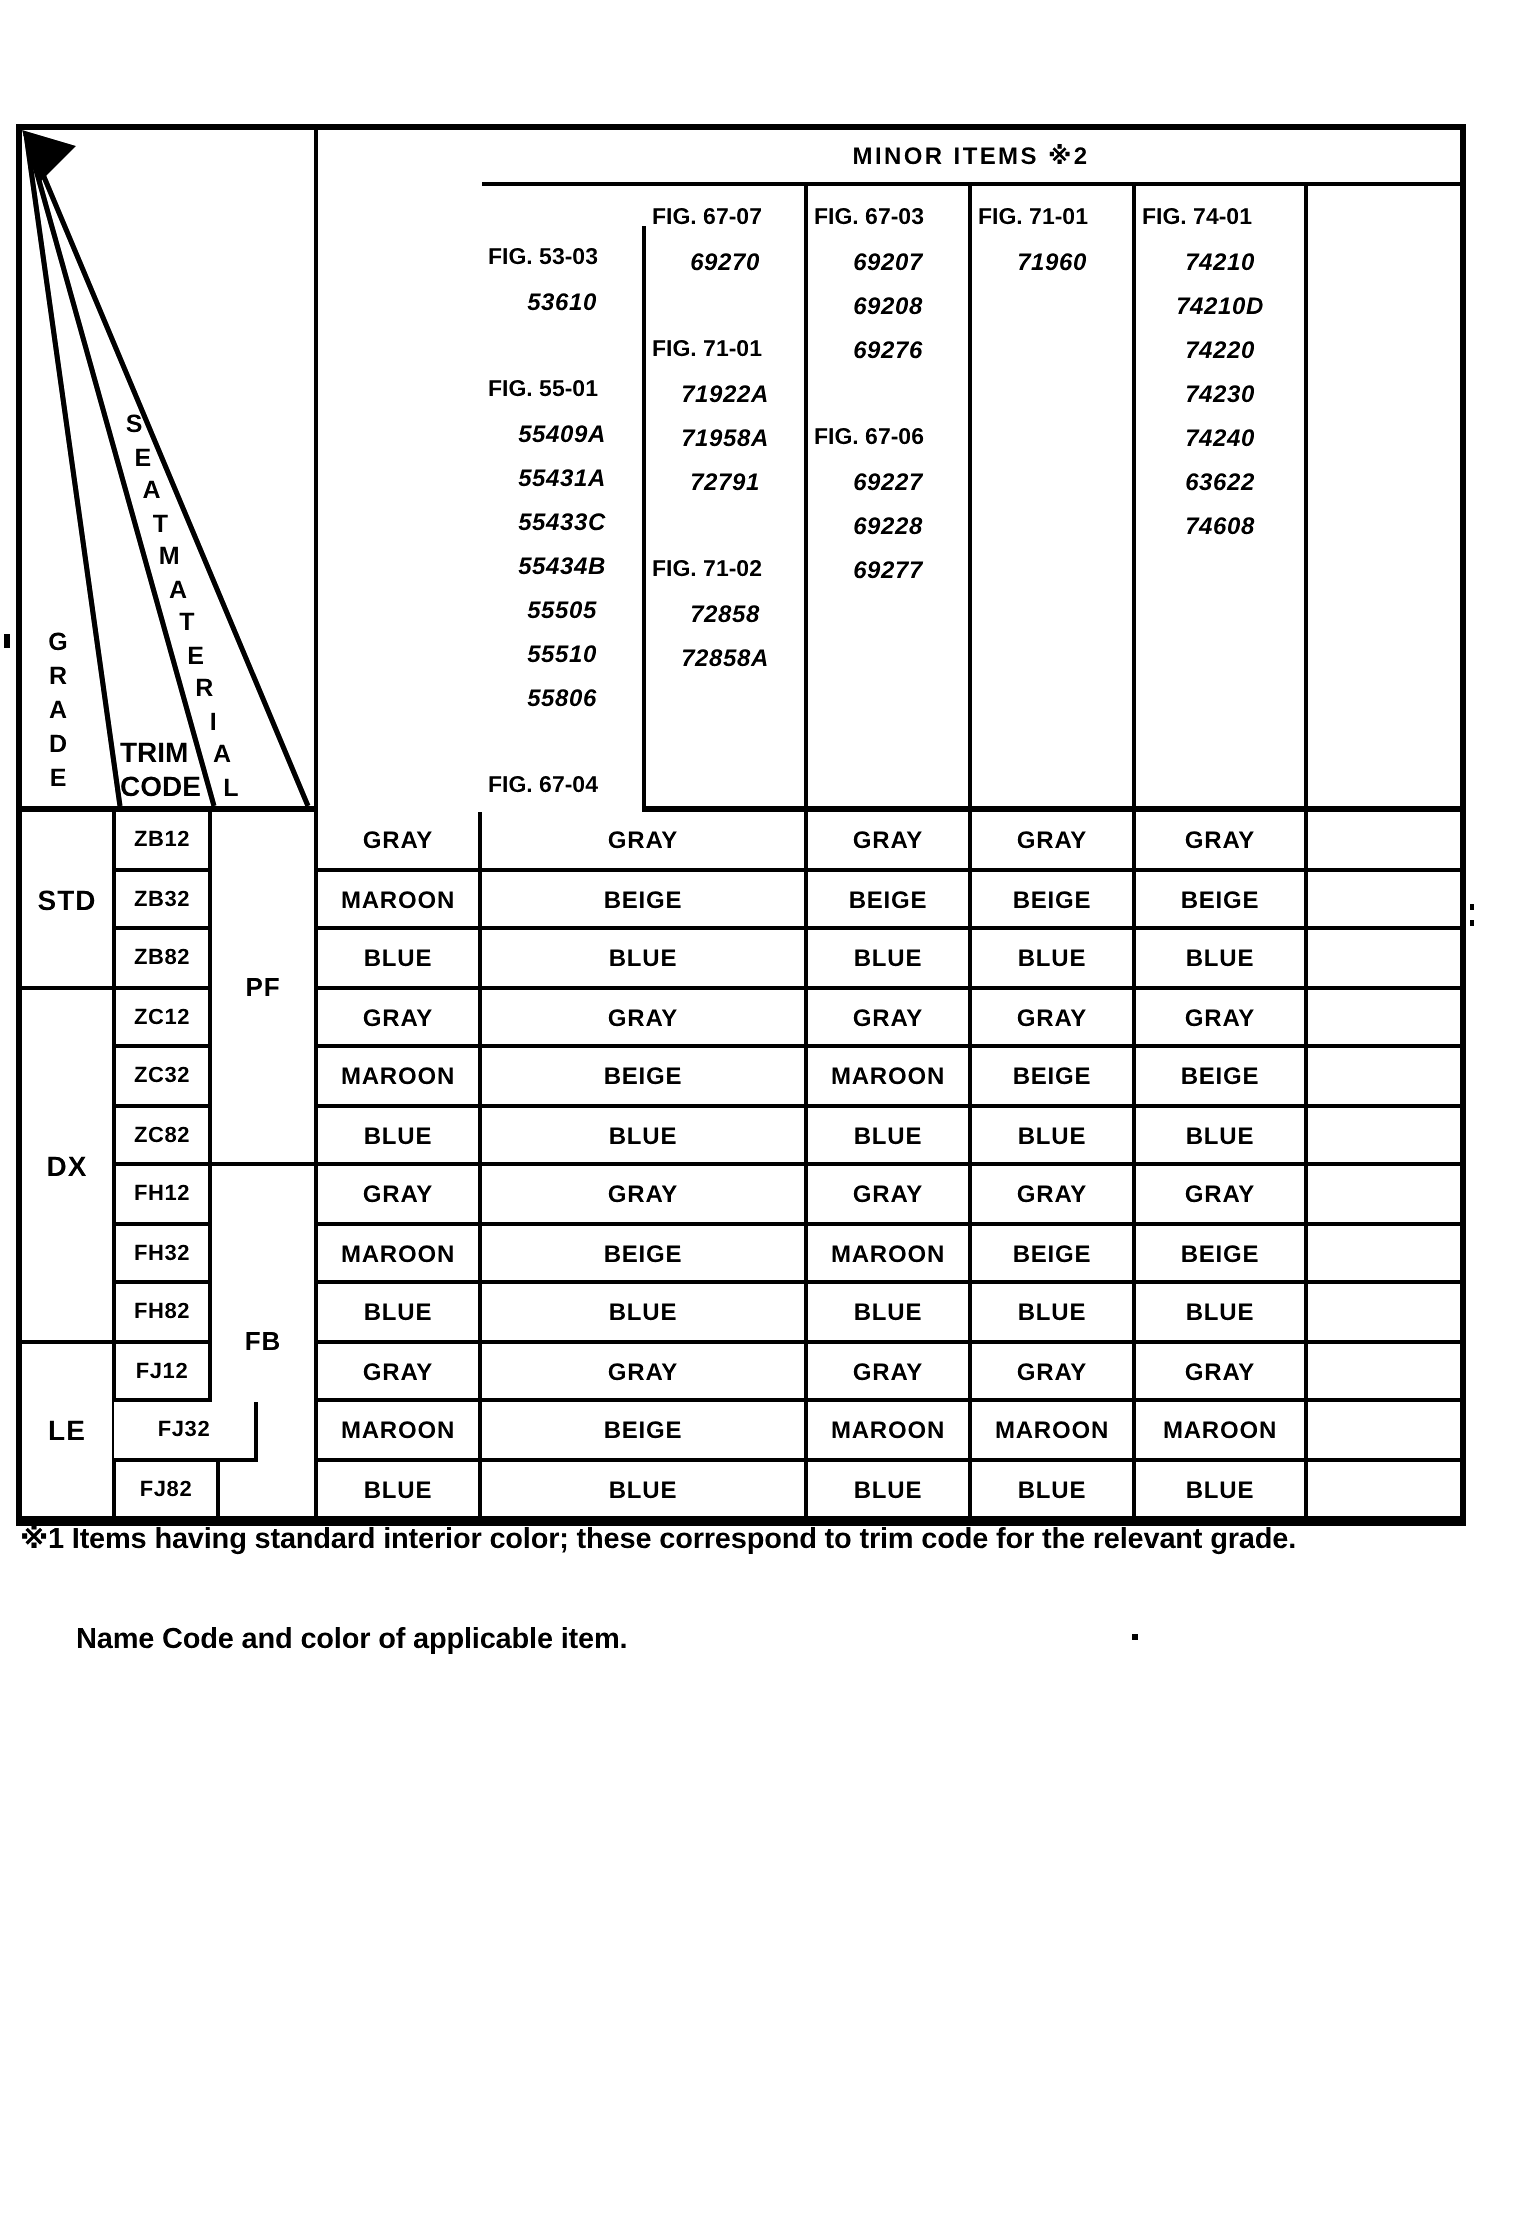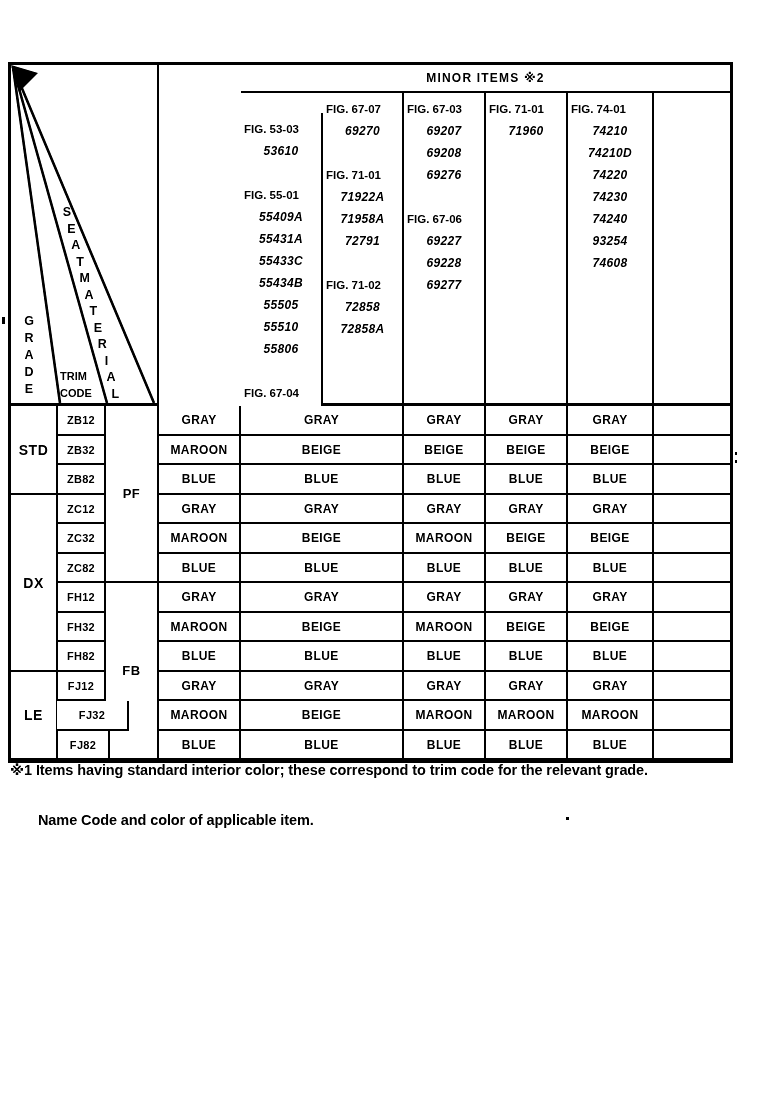--- a/index.html
+++ b/index.html
@@ -25,21 +25,21 @@
   #minorbar{left:230px;top:0;width:489px;height:28px;font-size:12px;letter-spacing:1.2px;}
   #majorhead{left:148px;top:0;width:82px;height:341px;align-items:flex-start;}
   #majorhead .stack{width:100%;padding-top:5px;}
   #majorhead .stack span{display:block;text-align:center;font-size:12px;line-height:16px;letter-spacing:0.5px;}
   #majorhead .stack span:nth-child(2){transform:translateX(4px);}
   #majorhead .stack span:nth-child(3){transform:translateX(11px);}
   #corner{left:0;top:0;width:148px;height:341px;}
   #corner svg{position:absolute;left:0;top:0;}
   #grade-label{position:absolute;left:8px;top:248px;width:20px;text-align:center;
                font-size:12.5px;line-height:17px;font-weight:bold;white-space:pre-line;}
-  #trimcode-label{position:absolute;left:49px;top:303px;font-size:11px;line-height:17px;
+  #trimcode-label{position:absolute;left:49px;top:303px;font-size:14px;line-height:17px;
                   font-weight:bold;white-space:pre-line;text-align:left;}
   .seatletter{position:absolute;font-size:12.5px;font-weight:bold;width:12px;text-align:center;}
   .fn{position:absolute;font-size:14.5px;font-weight:bold;white-space:nowrap;letter-spacing:-0.1px;}
   #fn1{left:10px;top:762px;}
   #fn2{left:10px;top:789px;}
   #fn2b{left:38px;top:812px;}
   .speck{position:absolute;background:#000;}
 </style>
 </head>
 <body>
@@ -126,21 +126,21 @@
           <div class="ln fig">FIG. 71-01</div>
           <div class="ln num">71960</div>
         </div>
         <div class="cell blk minorcol hb" style="left: 557px; top: 28px; width: 86px; height: 313px;">
           <div class="ln fig">FIG. 74-01</div>
           <div class="ln num">74210</div>
           <div class="ln num">74210D</div>
           <div class="ln num">74220</div>
           <div class="ln num">74230</div>
           <div class="ln num">74240</div>
-          <div class="ln num">93254</div>
+          <div class="ln num">63622</div>
           <div class="ln num">74608</div>
         </div>
         <div class="cell blk minorcol hb noR" style="left: 643px; top: 28px; width: 76px; height: 313px;"></div>
         <div class="cell grade" style="left: 0px; top: 341px; width: 47px; height: 89px;">STD</div>
         <div class="cell grade" style="left: 0px; top: 430px; width: 47px; height: 177px;">DX</div>
         <div class="cell grade" style="left: 0px; top: 607px; width: 47px; height: 88px;">LE</div>
         <div class="cell mat" style="left: 95px; top: 341px; width: 53px; height: 177px;">PF</div>
         <div class="cell mat" style="left: 95px; top: 518px; width: 53px; height: 177px;">FB</div>
         <div class="cell trim" style="left: 47px; top: 341px; width: 48px; height: 30px;">ZB12</div>
         <div class="cell val" style="left: 148px; top: 341px; width: 82px; height: 30px;">GRAY</div>

